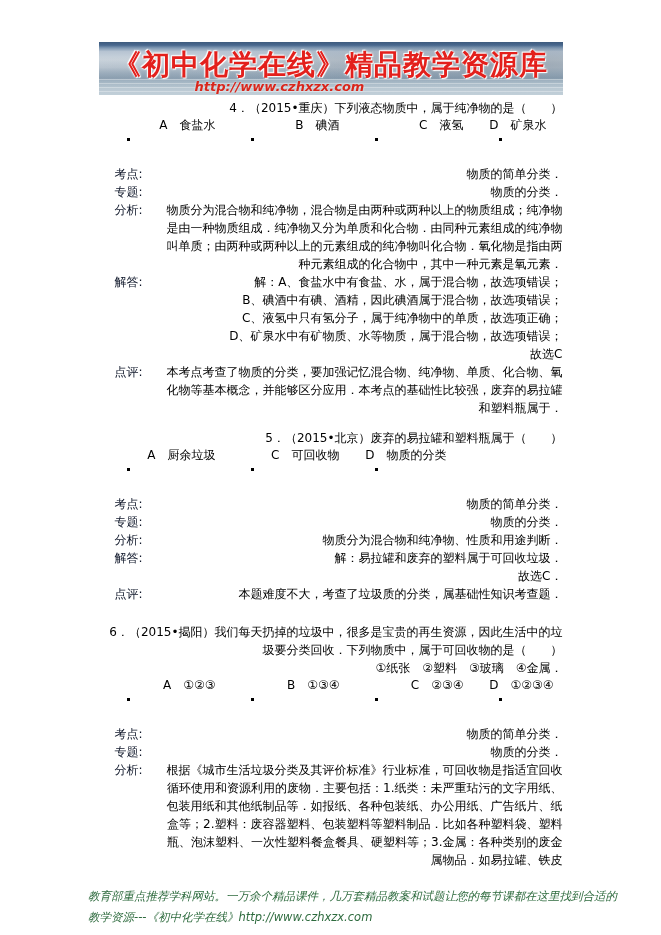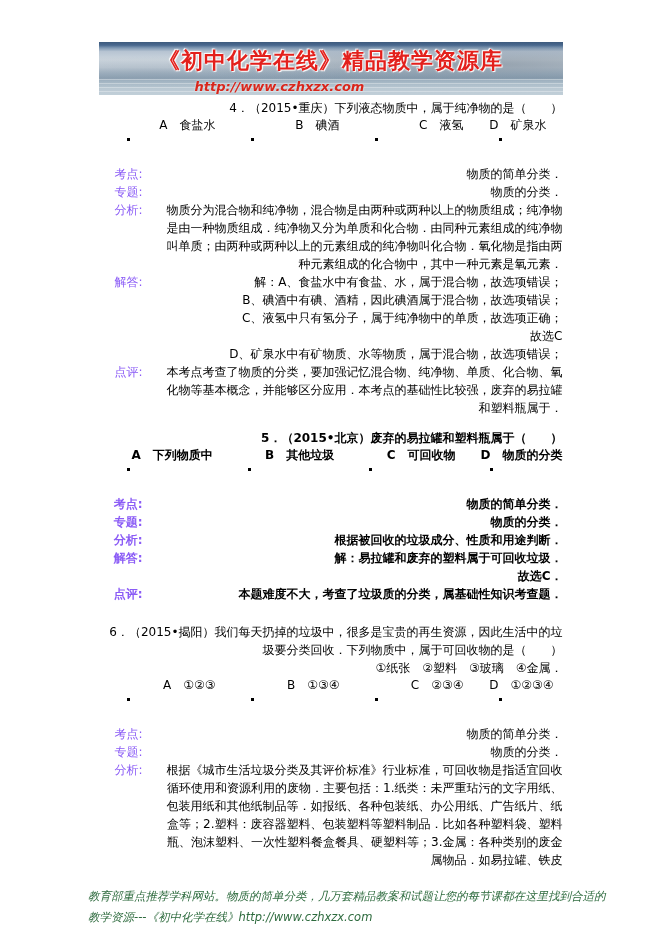--- a/index.html
+++ b/index.html
@@ -23,49 +23,49 @@
         #b3c3cf 78%, #cfdae1 88%, #b0c2cf 100%);
   }
   .banner-water {
     position:absolute; left:0; right:0; bottom:0; height:16px; opacity:.8;
     background:
       repeating-linear-gradient(180deg, rgba(255,255,255,0.40) 0 1px, rgba(0,0,0,0) 1px 4px),
       linear-gradient(180deg, #9db0bf, #c6d3db);
   }
   .banner-title {
     position:absolute; top:4px; left:0; width:100%; text-align:center;
-    font-size:22px; font-weight:bold; letter-spacing:1px; color:#e3201c;
+    font-size:28px; font-weight:bold; letter-spacing:1px; color:#e3201c;
     text-shadow: 0 0 2px #fff, 0 0 3px #fff, 1px 1px 0 rgba(255,255,255,0.85), -1px -1px 0 rgba(255,255,255,0.85);
     white-space:nowrap;
   }
   .banner-url {
     position:absolute; bottom:1px; left:0; width:78%; text-align:center;
     font-size:13px; font-weight:bold; color:#d8261c;
     text-shadow: 0 0 2px rgba(255,255,255,0.8);
     font-style: italic;
   }
 
   
   .content { width:464px; margin:0 auto;text-align:right; }
   .question { }
   .q4 { margin-top:4px; }
-  .q5 { margin-top:12px;font-weight:bold; }
+  .q5 { margin-top:12px; }
   .q6 { margin-top:20px; }
   .q-stem { line-height:18px; }
   .q-items { line-height:18px; }
   .options { display:flex; padding-left:18px;gap:25px; }
   .opt { width:99px; }
   .opt:last-child { width:auto; }
   .opt-line { line-height:16px; white-space:nowrap; }
   .opt-letter { display:inline-block; min-width:10px; margin-right:12px; }
   .opt-dot { width:3px; height:3px; background:#000; margin:5px 0 2px 10px; }
 
   .sections { margin-top:22px; }
   .sec-row { display:flex; }
-  .sec-label { width:44px; padding-left:11px; color:#8b5cf6; line-height:18px; flex-shrink:0; white-space:nowrap; }
+  .sec-label { width:44px; padding-left:11px; color:#0f172a; line-height:18px; flex-shrink:0; white-space:nowrap; }
   .sec-content { width:420px;margin-left:16px; }
   .sec-line { line-height:18px; }
 
   
   .footer {
     position:absolute; left:88px; top:844px; width:510px;
     color:#2e6b3e; font-size:11.5px; line-height:21px; font-style:italic;
   }
   .footer-line { white-space:nowrap; }
 </style>
@@ -121,42 +121,38 @@
           <div class="sec-content">
               <div class="sec-line">物质分为混合物和纯净物，混合物是由两种或两种以上的物质组成；纯净物是由一种物质组成．纯净物又分为单质和化合物．由同种元素组成的纯净物叫单质；由两种或两种以上的元素组成的纯净物叫化合物．氧化物是指由两种元素组成的化合物中，其中一种元素是氧元素．</div>
             </div>
         </div>
         <div class="sec-row">
           <div class="sec-label">解答:</div>
           <div class="sec-content">
             <div class="sec-line">解：A、食盐水中有食盐、水，属于混合物，故选项错误；</div>
             <div class="sec-line">B、碘酒中有碘、酒精，因此碘酒属于混合物，故选项错误；</div>
             <div class="sec-line">C、液氢中只有氢分子，属于纯净物中的单质，故选项正确；</div>
+            <div class="sec-line">D、矿泉水中有矿物质、水等物质，属于混合物，故选项错误；</div>
             <div class="sec-line">故选C</div>
-            <div class="sec-line">D、矿泉水中有矿物质、水等物质，属于混合物，故选项错误；</div>
           </div>
         </div>
         <div class="sec-row">
           <div class="sec-label">点评:</div>
           <div class="sec-content">
               <div class="sec-line">本考点考查了物质的分类，要加强记忆混合物、纯净物、单质、化合物、氧化物等基本概念，并能够区分应用．本考点的基础性比较强，废弃的易拉罐和塑料瓶属于．</div>
             </div>
         </div>
       </div>
     </div>
 
     <div class="question q5">
       <div class="q-stem"><span>5．</span><span>（2015•北京）废弃的易拉罐和塑料瓶属于（　　）</span></div>
       <div class="options">
         <div class="opt">
-          <div class="opt-line"><span class="opt-letter">A</span><span>下列物质中</span></div>
-          <div class="opt-dot"></div>
-        </div>
-        <div class="opt">
-          <div class="opt-line"><span class="opt-letter">B</span><span>其他垃圾</span></div>
+          <div class="opt-line"><span class="opt-letter">A</span><span>厨余垃圾</span></div>
           <div class="opt-dot"></div>
         </div>
         <div class="opt">
           <div class="opt-line"><span class="opt-letter">C</span><span>可回收物</span></div>
           <div class="opt-dot"></div>
         </div>
         <div class="opt">
           <div class="opt-line"><span class="opt-letter">D</span><span>物质的分类</span></div>
           <div class="opt-dot"></div>
         </div>
@@ -171,21 +167,21 @@
         </div>
         <div class="sec-row">
           <div class="sec-label">专题:</div>
           <div class="sec-content">
               <div class="sec-line">物质的分类．</div>
             </div>
         </div>
         <div class="sec-row">
           <div class="sec-label">分析:</div>
           <div class="sec-content">
-              <div class="sec-line">根据被回收的垃圾成分、性质和用途判断．</div>
+              <div class="sec-line">物质分为混合物和纯净物、性质和用途判断．</div>
             </div>
         </div>
         <div class="sec-row">
           <div class="sec-label">解答:</div>
           <div class="sec-content">
             <div class="sec-line">解：易拉罐和废弃的塑料属于可回收垃圾．</div>
             <div class="sec-line">故选C．</div>
           </div>
         </div>
         <div class="sec-row">
@@ -237,17 +233,17 @@
           <div class="sec-content">
               <div class="sec-line">根据《城市生活垃圾分类及其评价标准》行业标准，可回收物是指适宜回收循环使用和资源利用的废物．主要包括：1.纸类：未严重玷污的文字用纸、包装用纸和其他纸制品等．如报纸、各种包装纸、办公用纸、广告纸片、纸盒等；2.塑料：废容器塑料、包装塑料等塑料制品．比如各种塑料袋、塑料瓶、泡沫塑料、一次性塑料餐盒餐具、硬塑料等；3.金属：各种类别的废金属物品．如易拉罐、铁皮</div>
             </div>
         </div>
       </div>
     </div>
 
   </div>
 
   <div class="footer">
-    <div class="footer-line">教育部重点推荐学科网站。物质的简单分类，几万套精品教案和试题让您的每节课都在这里找到合适的</div>
+    <div class="footer-line">教育部重点推荐学科网站。一万余个精品课件，几万套精品教案和试题让您的每节课都在这里找到合适的</div>
     <div class="footer-line">教学资源---《初中化学在线》http://www.czhxzx.com</div>
   </div>
 
 </div>
 
 </body></html>

